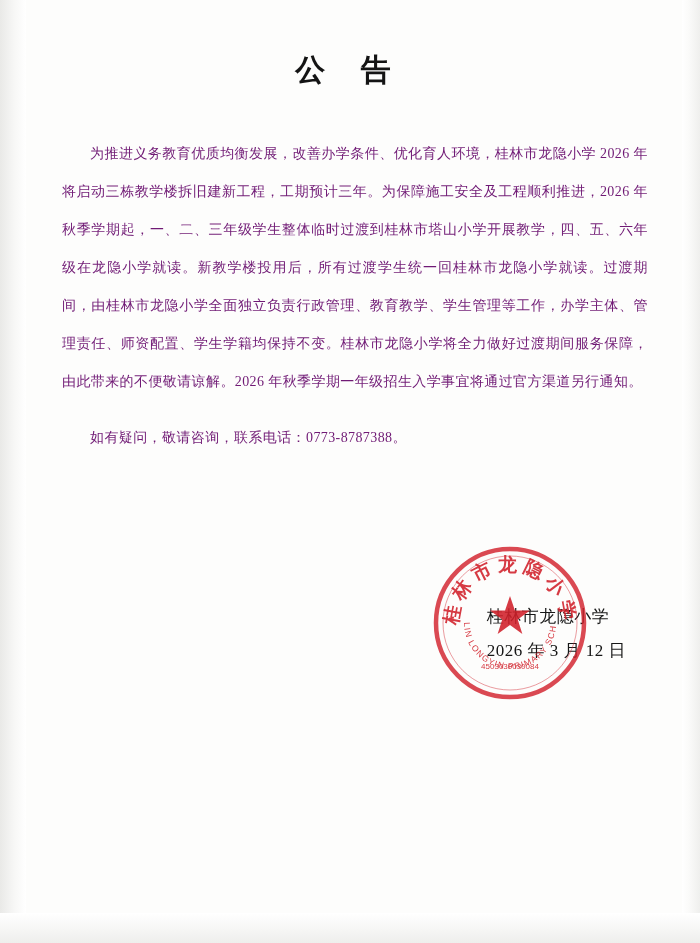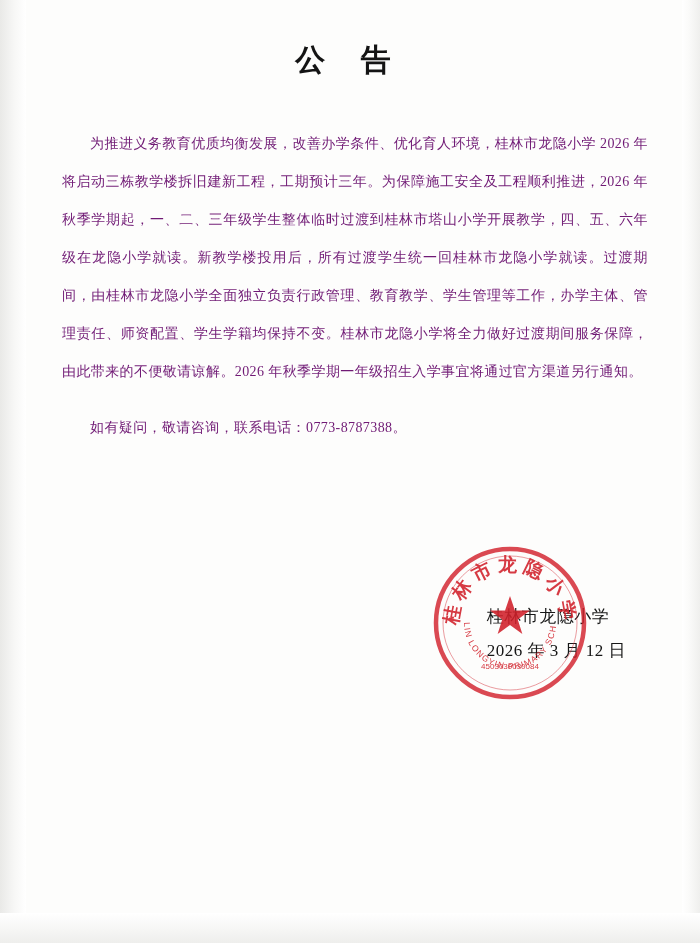--- a/index.html
+++ b/index.html
@@ -40,21 +40,21 @@
   .scan-edge-bottom {
     position: absolute;
     left: 0; bottom: 0;
     width: 700px; height: 30px;
     background: linear-gradient(to top, #eeeeec 0%, #ffffff 100%);
     pointer-events: none;
   }
 
   .doc-title {
     margin: 0;
-    padding-top: 40px;
+    padding-top: 50px;
     text-align: center;
     font-size: 30px;
     font-weight: bold;
     letter-spacing: 14px;
     color: #141414;
     font-family: "Liberation Serif", "DejaVu Serif", serif;
   }
 
   .body-text {
     position: relative;

